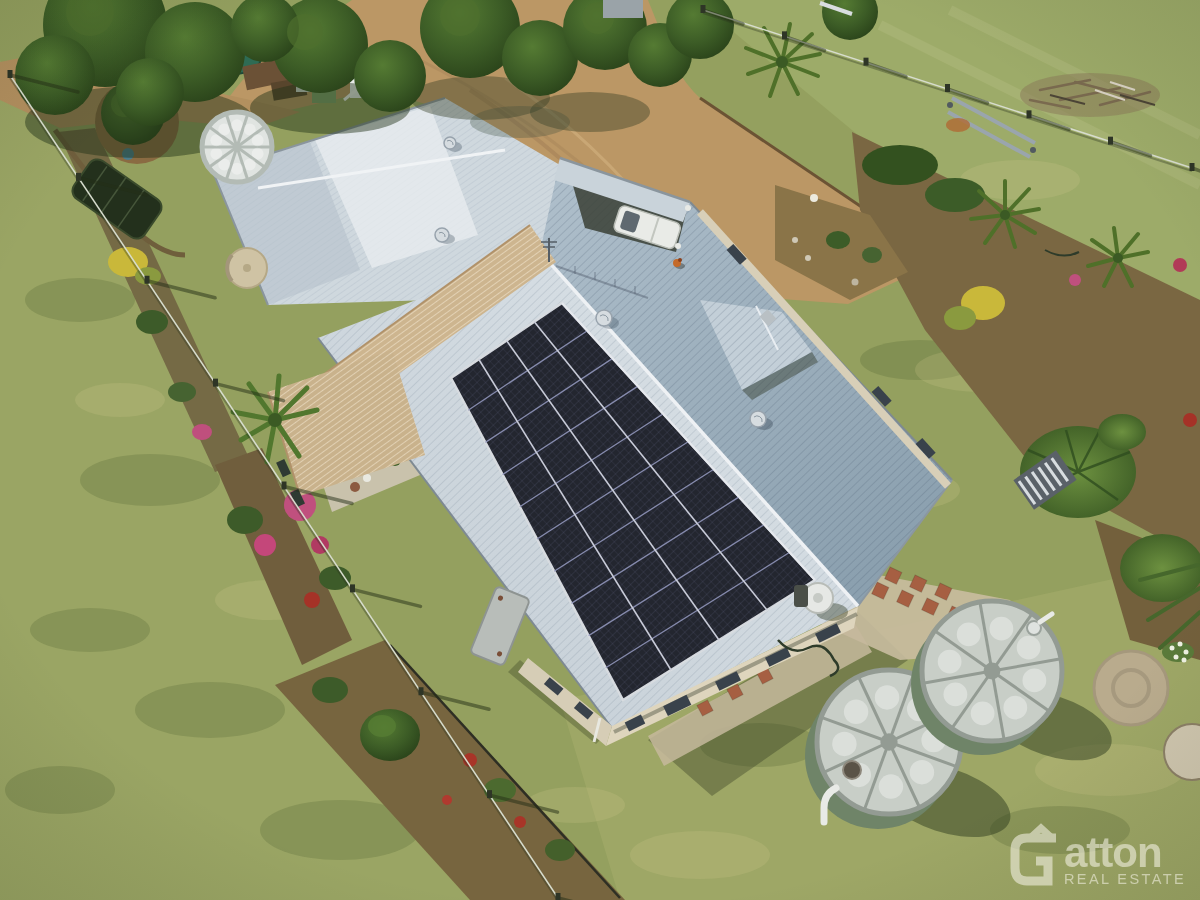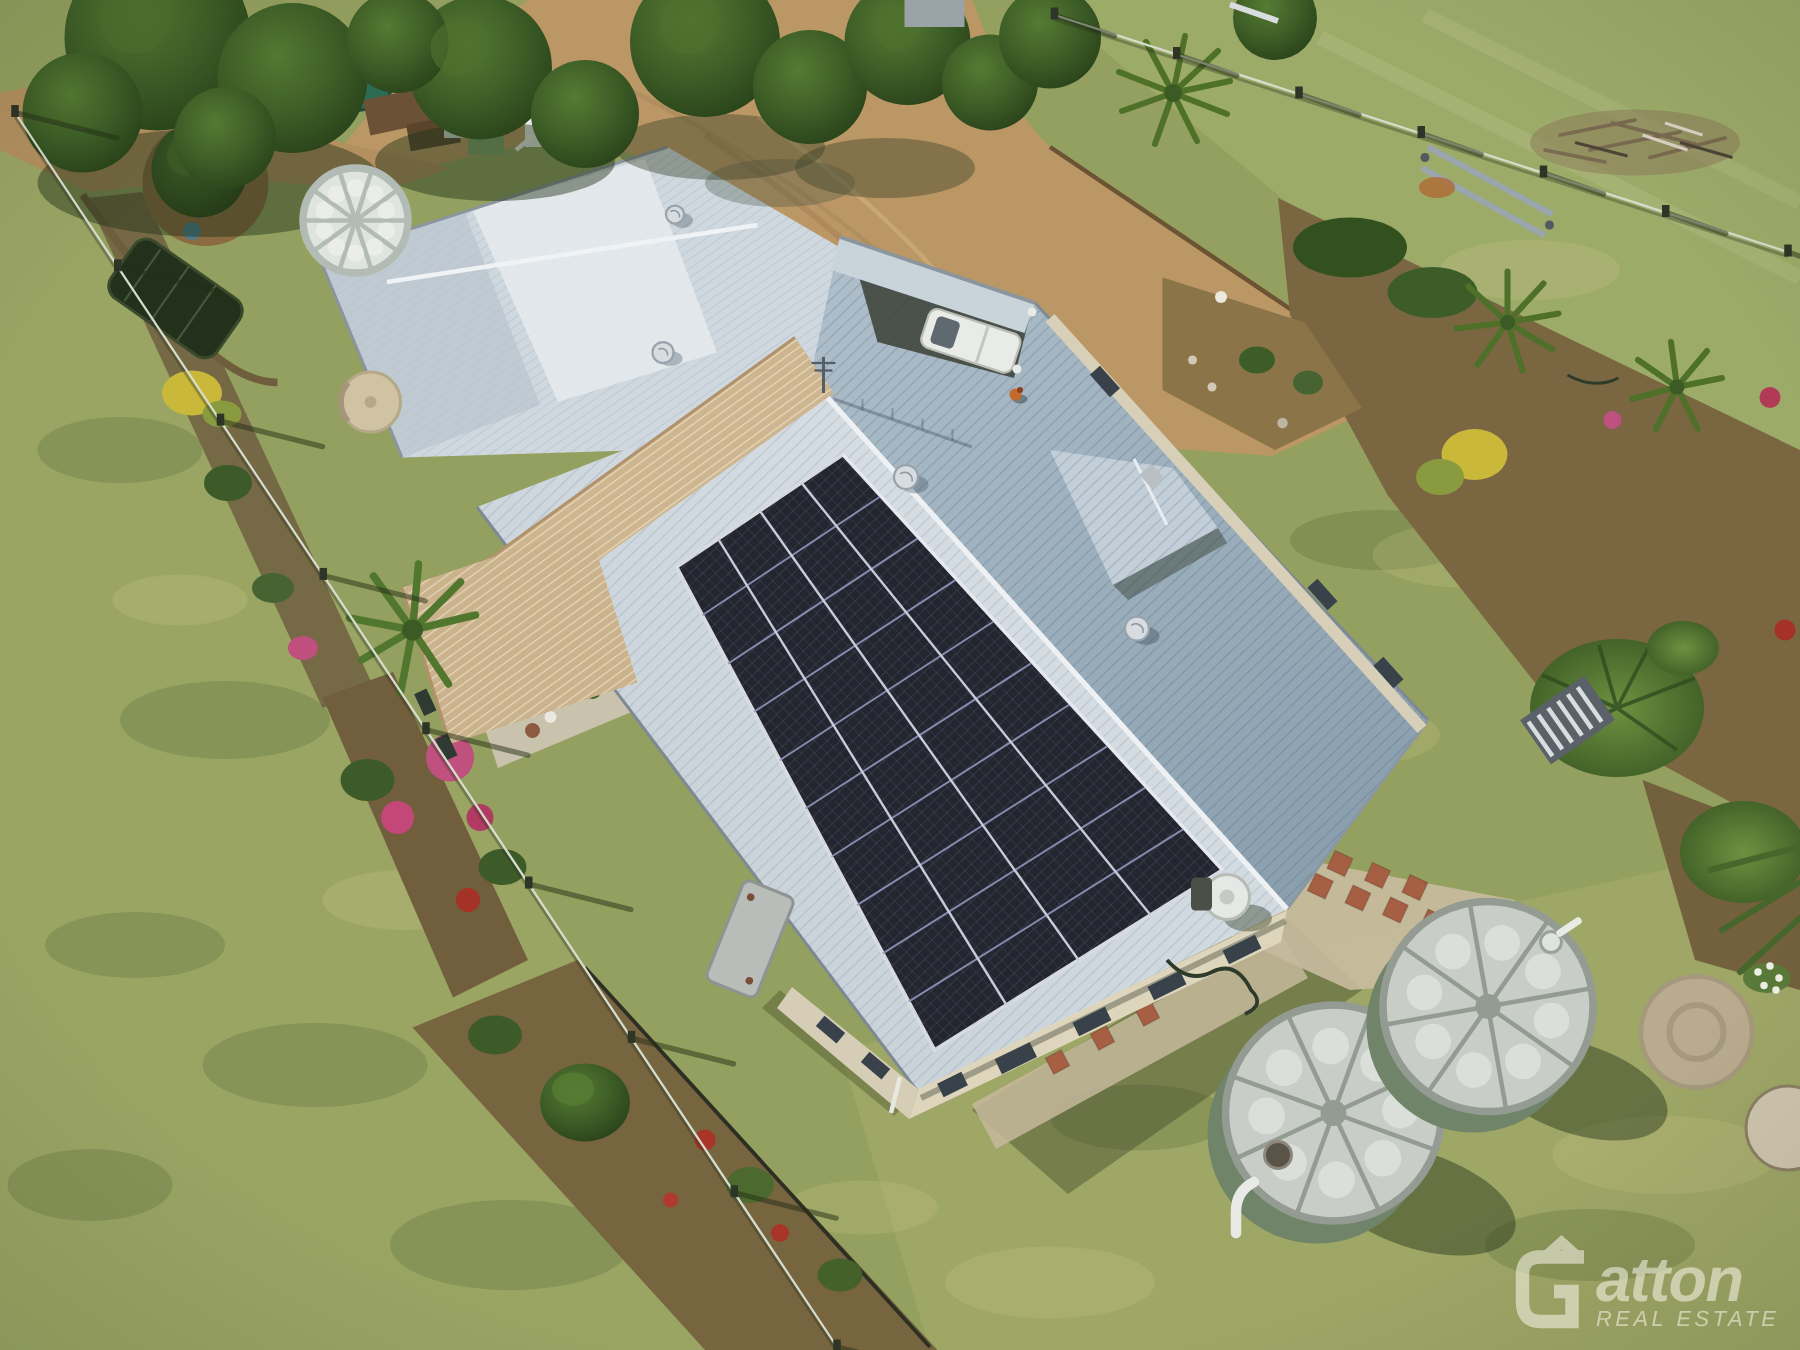--- a/index.html
+++ b/index.html
@@ -1,16 +1,16 @@
 <!DOCTYPE html>
 <html><head>
 <meta charset="utf-8">
 <style>
   html,body{margin:0;padding:0;background:#666;}
-  .stage{position:relative;width:1200px;height:900px;overflow:hidden;font-family:"Liberation Sans",sans-serif;font-style:italic;}
+  .stage{position:relative;width:1200px;height:900px;overflow:hidden;font-family:"Liberation Sans",sans-serif;}
   .stage svg{position:absolute;inset:0;display:block;}
   text{user-select:none;}
 </style>
 </head>
 <body>
 
 <div class="stage">
 <svg viewBox="0 0 1200 900" width="1200" height="900">
   <defs>
     <pattern id="corrMain" width="6" height="6" patternUnits="userSpaceOnUse" patternTransform="rotate(46)">

